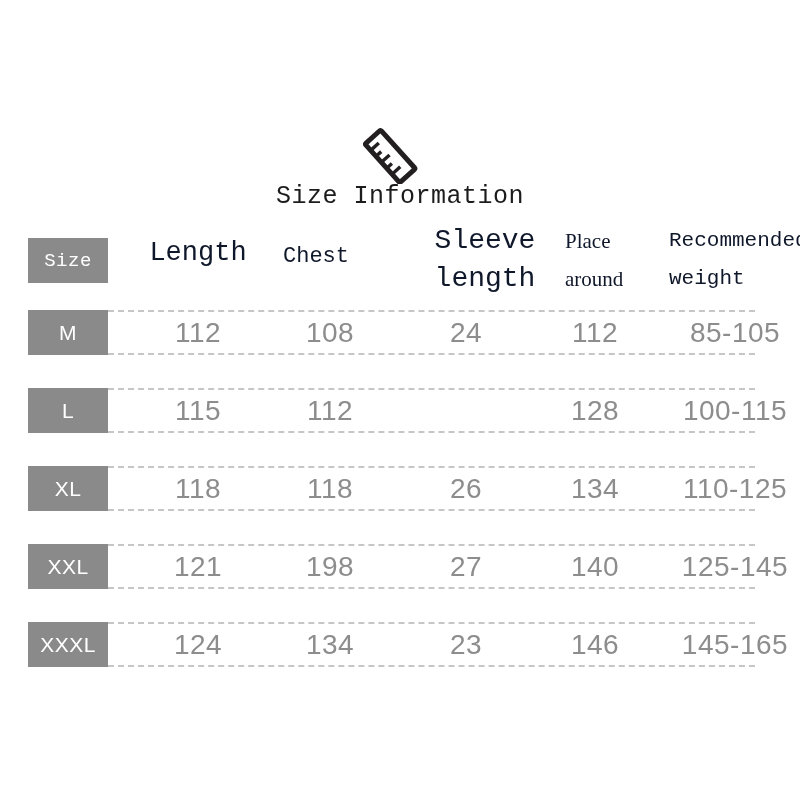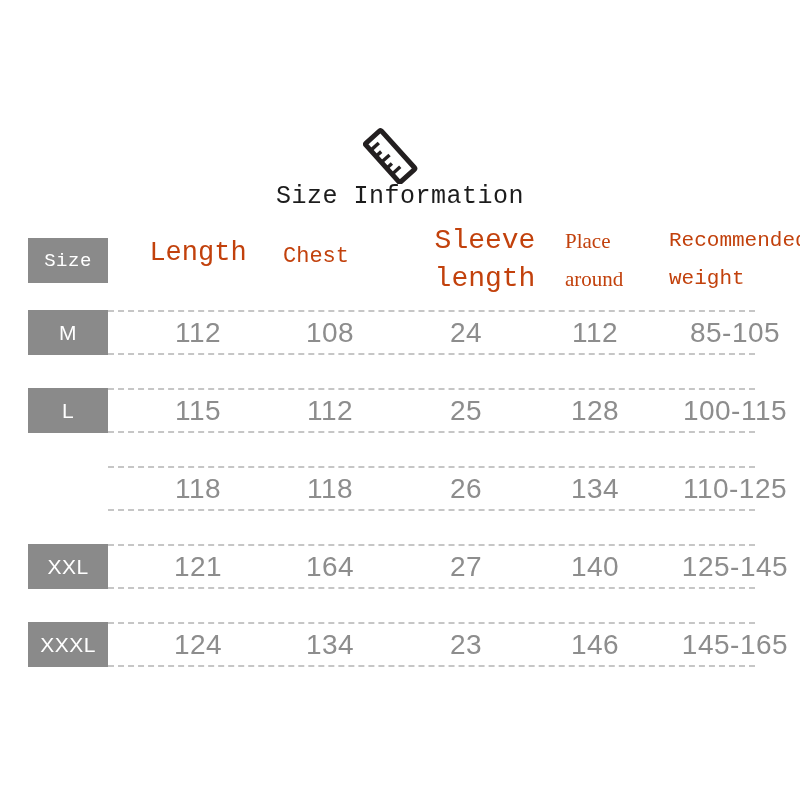--- a/index.html
+++ b/index.html
@@ -120,21 +120,21 @@
     font-size: 28px;
     color: #8d8d8d;
     letter-spacing: 0.5px;
     white-space: nowrap;
   }
 
   
   .head-cell {
     position: absolute;
     font-family: "Liberation Mono", "DejaVu Sans Mono", monospace;
-    color: #c2410c;
+    color: #0f172a;
     white-space: nowrap;
     line-height: 38px;
   }
   .head-cell .l2 { display: block; }
 
   
   .col-length { left: 138px; width: 120px; }
   .col-chest  { left: 270px; width: 120px; }
   .col-sleeve { left: 406px; width: 120px; }
   .col-place  { left: 535px; width: 120px; }
@@ -204,41 +204,43 @@
       <div class="cell data-cell col-weight">85-105</div>
     </div>
 
     <div class="row">
       <div class="row-band"></div>
       <div class="size-chip data-chip">
         <span>L</span>
       </div>
       <div class="cell data-cell col-length">115</div>
       <div class="cell data-cell col-chest">112</div>
-      <div class="cell data-cell col-sleeve">25</div>
       <div class="cell data-cell col-place">128</div>
       <div class="cell data-cell col-weight">100-115</div>
     </div>
 
     <div class="row">
       <div class="row-band"></div>
+      <div class="size-chip data-chip">
+        <span>XL</span>
+      </div>
       <div class="cell data-cell col-length">118</div>
       <div class="cell data-cell col-chest">118</div>
       <div class="cell data-cell col-sleeve">26</div>
       <div class="cell data-cell col-place">134</div>
       <div class="cell data-cell col-weight">110-125</div>
     </div>
 
     <div class="row">
       <div class="row-band"></div>
       <div class="size-chip data-chip">
         <span>XXL</span>
       </div>
       <div class="cell data-cell col-length">121</div>
-      <div class="cell data-cell col-chest">164</div>
+      <div class="cell data-cell col-chest">198</div>
       <div class="cell data-cell col-sleeve">27</div>
       <div class="cell data-cell col-place">140</div>
       <div class="cell data-cell col-weight">125-145</div>
     </div>
 
     <div class="row">
       <div class="row-band"></div>
       <div class="size-chip data-chip">
         <span>XXXL</span>
       </div>

